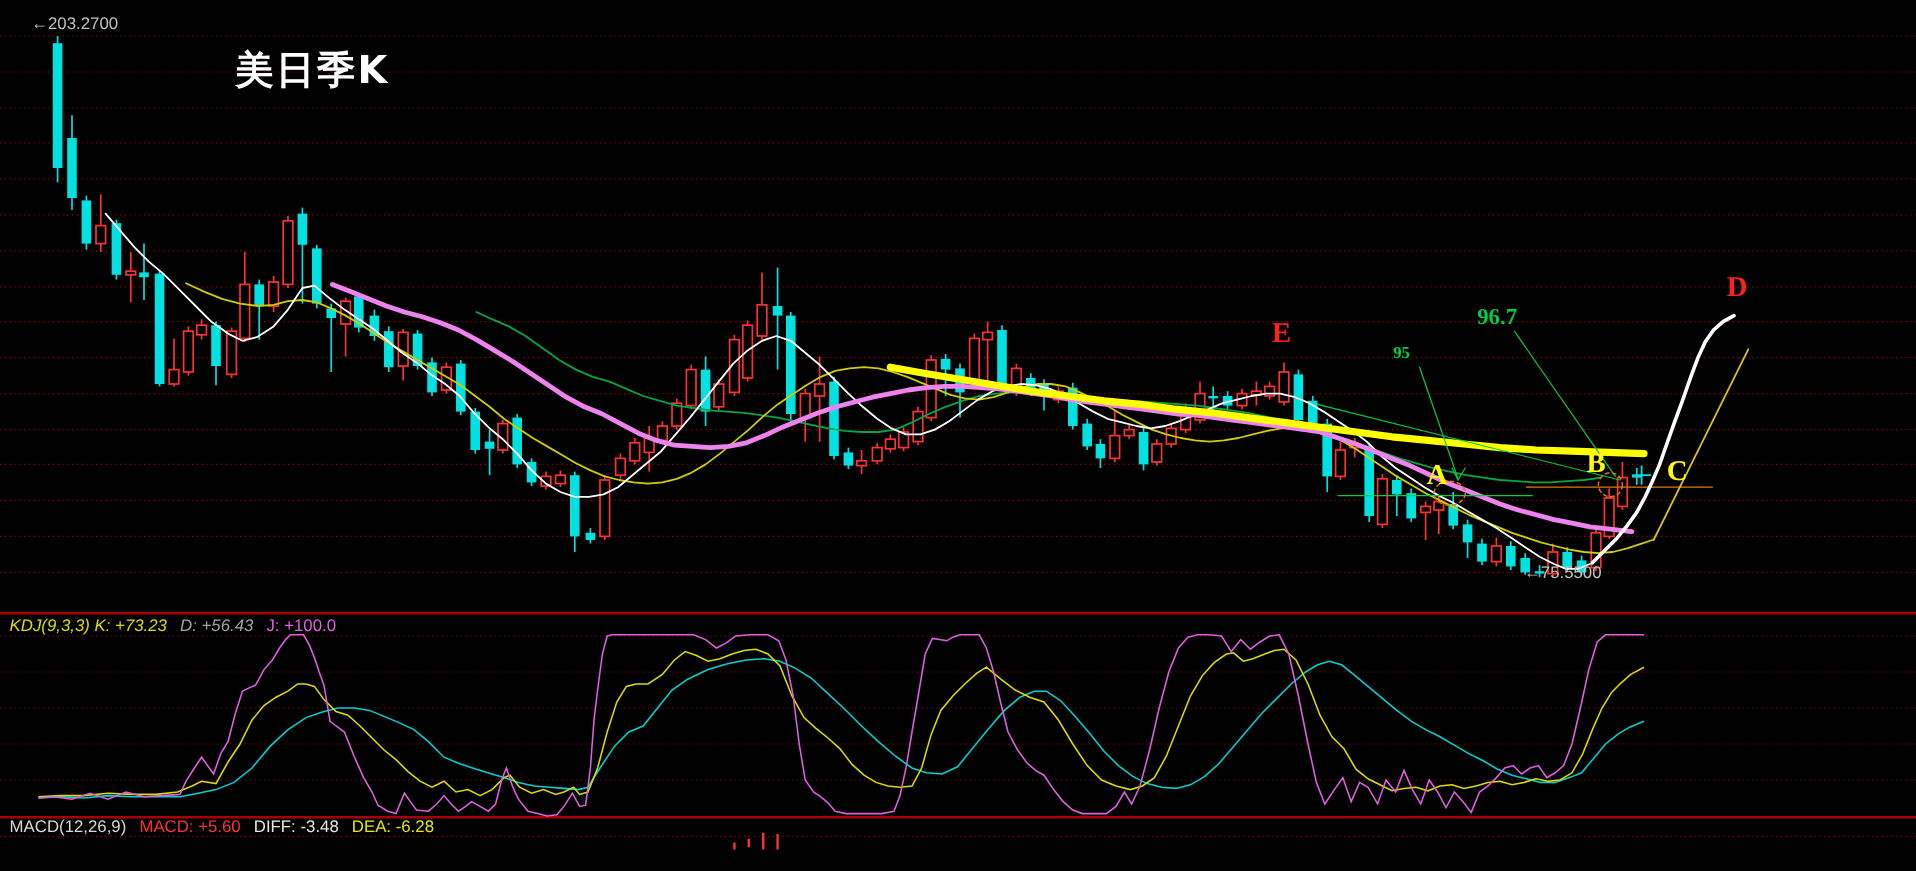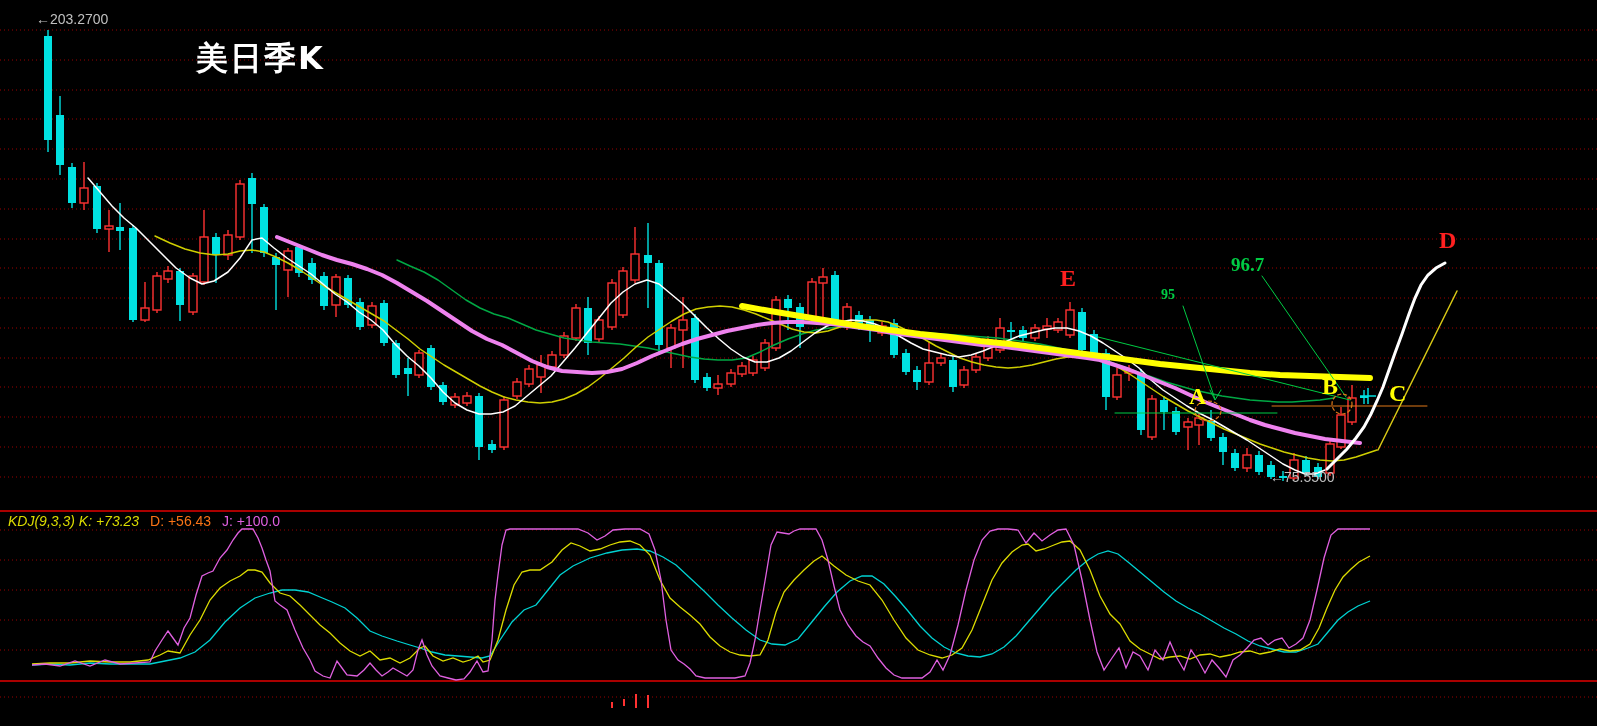--- a/index.html
+++ b/index.html
@@ -2,21 +2,21 @@
 <html><head>
 <meta charset="utf-8">
 <style>
   html,body{margin:0;padding:0;background:#000;}
   #screen{position:relative;width:1597px;height:726px;background:#000;overflow:hidden;
           font-family:"Liberation Sans",sans-serif;}
   #plot{position:absolute;left:0;top:0;}
   .txt{position:absolute;white-space:nowrap;line-height:1;}
   #chart-title{left:196px;top:42px;font-size:32px;font-weight:bold;
                font-family:"DejaVu Sans",sans-serif;letter-spacing:2px;}
-  #high-label{left:36px;top:12px;font-size:14px;}
+  #high-label{left:26px;top:12px;font-size:14px;}
   #low-label{left:1270px;top:470px;font-size:14px;text-align:center;}
   #kdj-header{left:8px;top:514px;font-size:14px;}
   #macd-header{left:8px;top:681px;font-size:14px;}
   #kdj-header span,#macd-header span{margin-right:7px;}
   .letter{position:absolute;font-family:"Liberation Serif",serif;font-weight:bold;line-height:1;}
 </style>
 </head>
 <body>
 
 <div id="screen">
@@ -306,24 +306,30 @@
   </svg>
 
   <span id="chart-title" class="txt" style="color: rgb(255, 255, 255);">美日季K</span>
 
   <span id="high-label" class="txt" style="color: rgb(192, 192, 192);">←203.2700</span>
 
   <span id="low-label" class="txt" style="color: rgb(192, 192, 192);">←75.5500</span>
 
   <div id="kdj-header" class="txt">
     <span style="color: rgb(220, 220, 0); font-style: italic;">KDJ(9,3,3) K: +73.23</span>
-    <span style="color: #f97316;">D: +56.43</span>
+    <span style="color: #a3a3a3; font-style: italic;">D: +56.43</span>
     <span style="color: rgb(224, 96, 224);">J: +100.0</span>
   </div>
 
+  <div id="macd-header" class="txt">
+    <span style="color: rgb(216, 216, 216);">MACD(12,26,9)</span>
+    <span style="color: rgb(255, 50, 50);">MACD: +5.60</span>
+    <span style="color: rgb(232, 232, 232);">DIFF: -3.48</span>
+    <span style="color: rgb(232, 232, 0);">DEA: -6.28</span>
+  </div>
 
   <div id="letters-layer">
       <span class="letter" style="left: 1060px; top: 266px; color: rgb(255, 32, 32); font-size: 24px;">E</span>
       <span class="letter" style="left: 1439px; top: 228px; color: rgb(255, 32, 32); font-size: 24px;">D</span>
       <span class="letter" style="left: 1189px; top: 384px; color: rgb(255, 255, 0); font-size: 24px;">A</span>
       <span class="letter" style="left: 1322px; top: 374px; color: rgb(255, 255, 0); font-size: 24px;">B</span>
       <span class="letter" style="left: 1389px; top: 381px; color: rgb(255, 255, 0); font-size: 24px;">C</span>
       <span class="letter" style="left: 1161px; top: 288px; color: rgb(0, 204, 68); font-size: 14px;">95</span>
       <span class="letter" style="left: 1231px; top: 255px; color: rgb(0, 204, 68); font-size: 19px;">96.7</span>
     </div>

